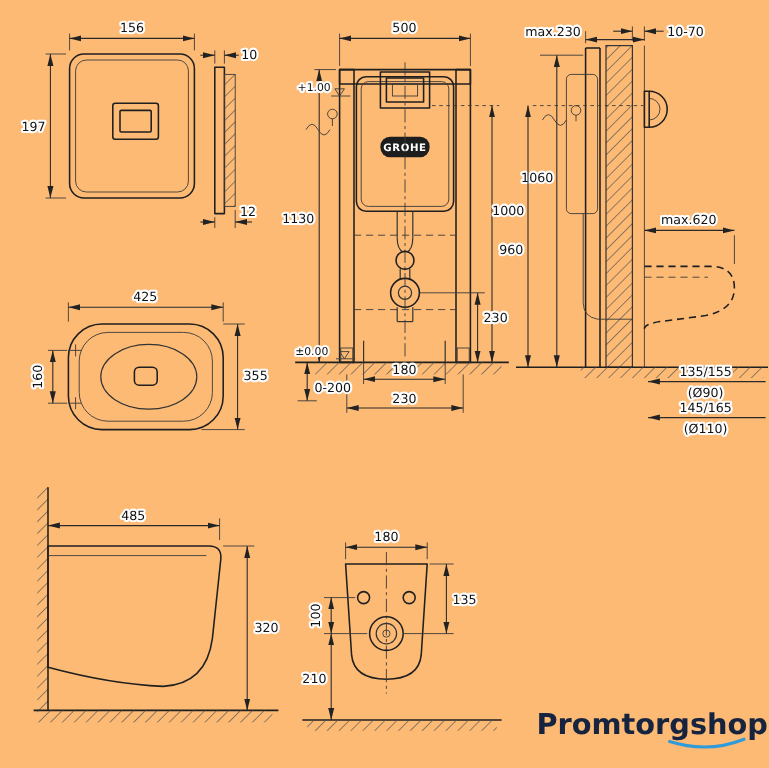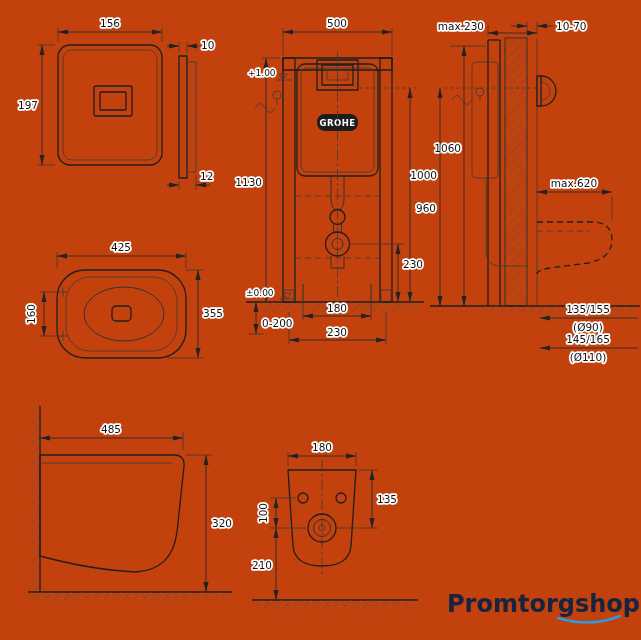--- a/index.html
+++ b/index.html
@@ -1,16 +1,16 @@
 <!DOCTYPE html>
 <html><head>
 <meta charset="utf-8">
 <style>
   html,body{margin:0;padding:0;background:#fff}
-  .stage{position:relative;width:641px;height:640px;background:#c2410c;overflow:hidden}
+  .stage{position:relative;width:641px;height:640px;background:#fdba74;overflow:hidden}
   svg{display:block}
   .ln{stroke:#1f1f1f;stroke-width:1.3;fill:none;stroke-linejoin:round}
   .md{stroke:#333;stroke-width:1;fill:none}
   .thin{stroke:#3a3a3a;stroke-width:.75;fill:none}
   .dash{stroke-dasharray:6 4}
   .dash2{stroke-dasharray:3 3}
   .cl{stroke-dasharray:11 3 2.5 3}
   .dimline{stroke:#2a2a2a;stroke-width:.9;fill:none;marker-start:url(#arrS);marker-end:url(#arrE)}
   .dimarrow{stroke:#2a2a2a;stroke-width:.9;fill:none;marker-end:url(#arrE)}
   .hatch{fill:url(#hatchp);stroke:none}

